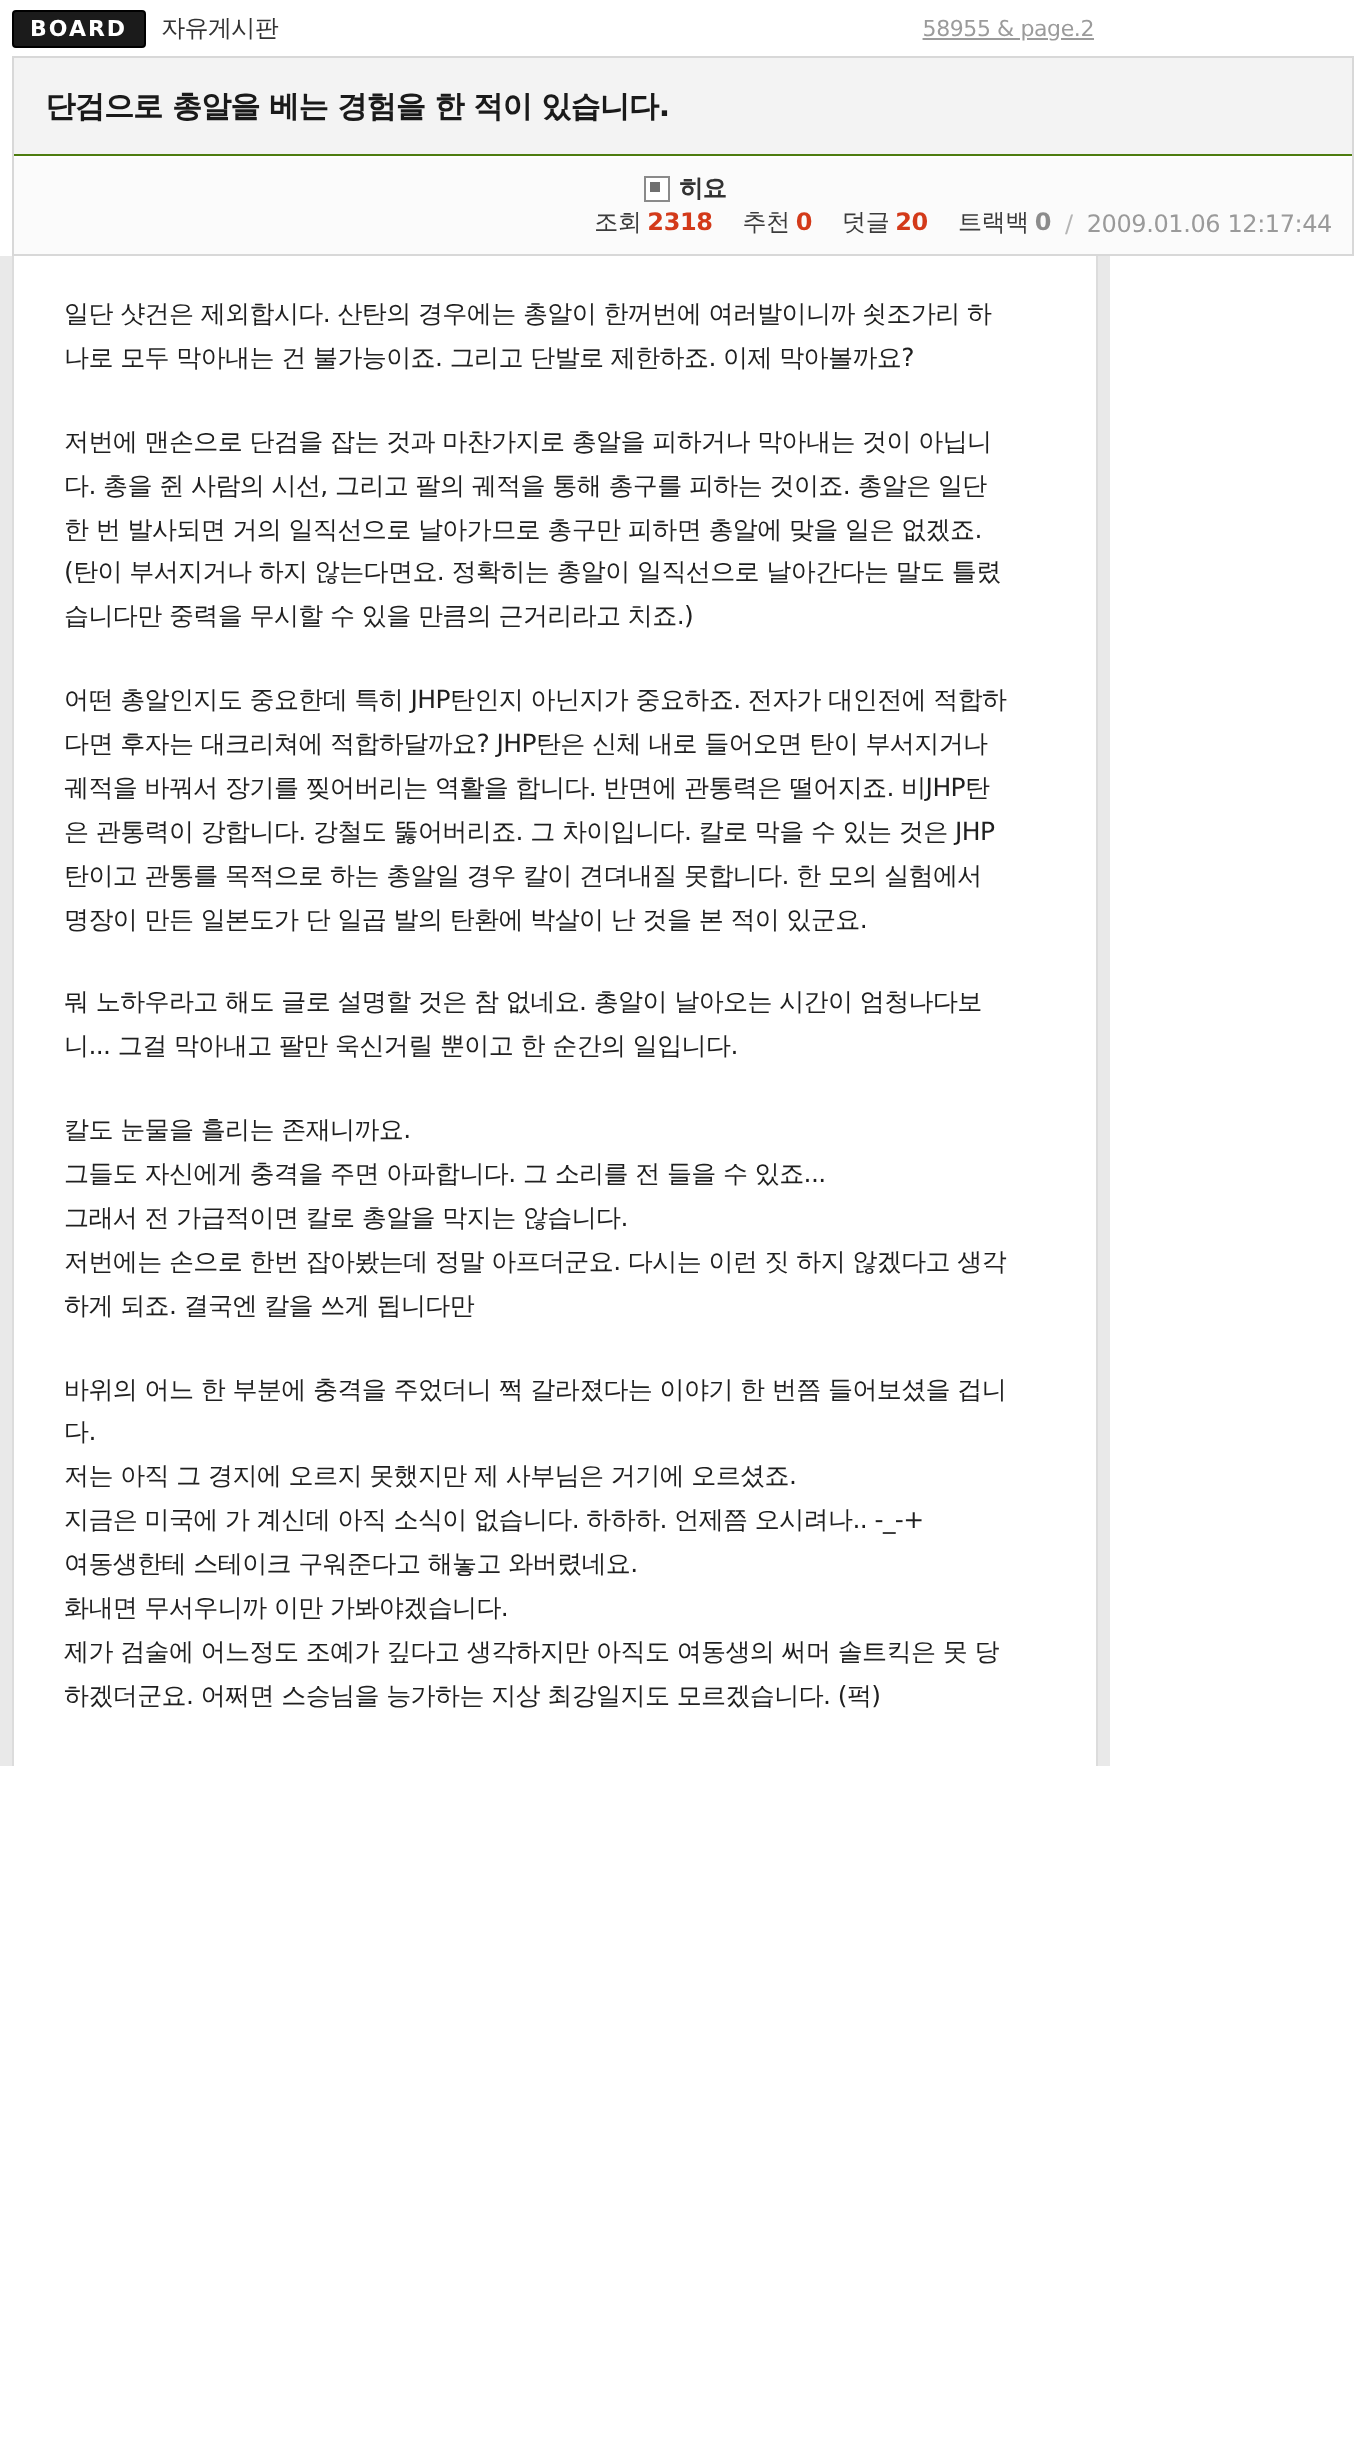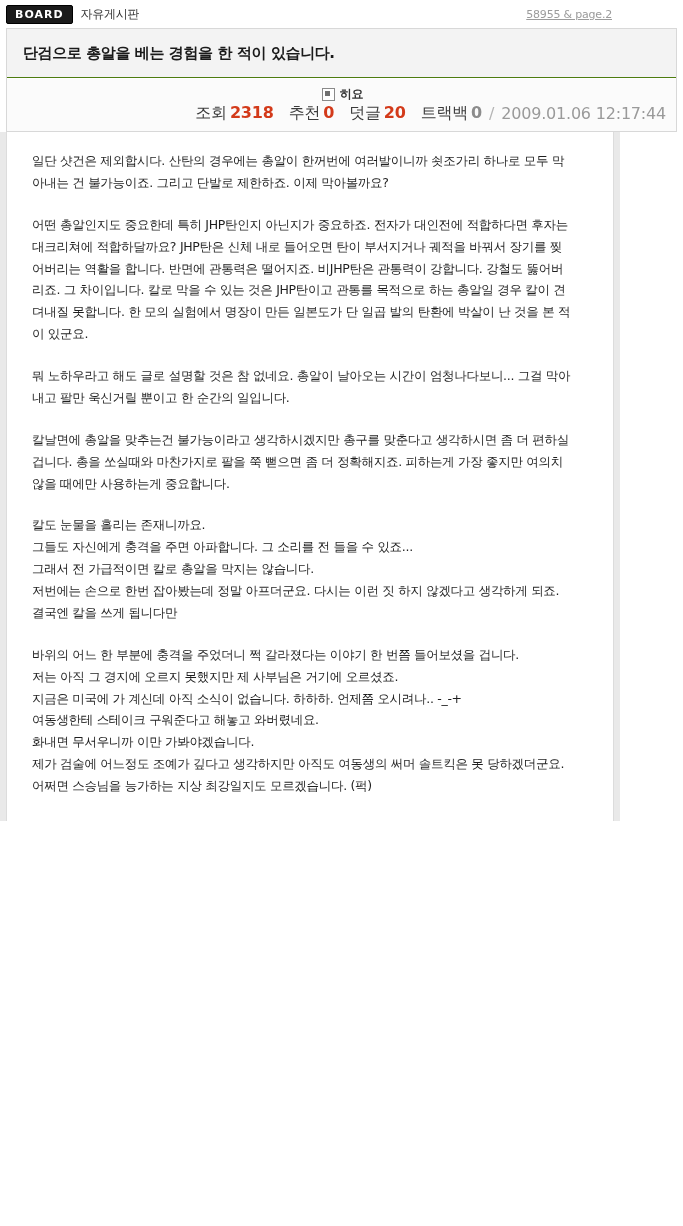--- a/index.html
+++ b/index.html
@@ -7,21 +7,21 @@
     padding: 0;
     background: #ffffff;
   }
   body {
     width: 683px;
     font-family: "DejaVu Sans", "Liberation Sans", sans-serif;
     color: #222222;
     -webkit-font-smoothing: antialiased;
   }
   .page {
-    width: 620px;
+    width: 555px;
     position: relative;
     background: #ffffff;
   }
 
   
   .topbar {
     height: 28px;
     display: flex;
     align-items: center;
     padding: 0 8px 0 6px;
@@ -106,21 +106,21 @@
   .author-name {
     font-size: 12px;
     color: #333333;
     font-weight: bold;
     letter-spacing: -0.3px;
   }
   .meta-right {
     margin-left: auto;
     display: flex;
     align-items: center;
-    font-size: 16px;
+    font-size: 12px;
     color: #4a4a4a;
     letter-spacing: -0.2px;
     gap: 3px;
   }
   .meta-item { white-space: nowrap; }
   .meta-label { color: #3b3b3b; }
   .meta-val-red { color: #d33a1a; font-weight: bold; margin-left: 3px; }
   .meta-val-gray { color: #8c8c8c; font-weight: bold; margin-left: 3px; }
   .meta-sep { color: #b5b5b5; margin: 0 4px; }
   .meta-gap { display: inline-block; width: 9px; }
@@ -206,23 +206,23 @@
         <span class="meta-date">2009.01.06 12:17:44</span>
       </span>
     </div>
   </div>
 
   <div class="content-wrap">
     <div class="left-rail"></div>
     <div class="right-rail"></div>
     <div class="post-body">
       <p class="para">일단 샷건은 제외합시다. 산탄의 경우에는 총알이 한꺼번에 여러발이니까 쇳조가리 하나로 모두 막아내는 건 불가능이죠. 그리고 단발로 제한하죠. 이제 막아볼까요?</p>
+      <p class="para">저번에 맨손으로 단검을 잡는 것과 마찬가지로 총알을 피하거나 막아내는 것이 아닙니다. 총을 쥔 사람의 시선, 그리고 팔의 궤적을 통해 총구를 피하는 것이죠. 총알은 일단 한 번 발사되면 거의 일직선으로 날아가므로 총구만 피하면 총알에 맞을 일은 없겠죠. (탄이 부서지거나 하지 않는다면요. 정확히는 총알이 일직선으로 날아간다는 말도 틀렸습니다만 중력을 무시할 수 있을 만큼의 근거리라고 치죠.)</p>
       <p class="para">어떤 총알인지도 중요한데 특히 JHP탄인지 아닌지가 중요하죠. 전자가 대인전에 적합하다면 후자는 대크리쳐에 적합하달까요? JHP탄은 신체 내로 들어오면 탄이 부서지거나 궤적을 바꿔서 장기를 찢어버리는 역활을 합니다. 반면에 관통력은 떨어지죠. 비JHP탄은 관통력이 강합니다. 강철도 뚫어버리죠. 그 차이입니다. 칼로 막을 수 있는 것은 JHP탄이고 관통를 목적으로 하는 총알일 경우 칼이 견뎌내질 못합니다. 한 모의 실험에서 명장이 만든 일본도가 단 일곱 발의 탄환에 박살이 난 것을 본 적이 있군요.</p>
       <p class="para">뭐 노하우라고 해도 글로 설명할 것은 참 없네요. 총알이 날아오는 시간이 엄청나다보니... 그걸 막아내고 팔만 욱신거릴 뿐이고 한 순간의 일입니다.</p>
-      <p class="para">칼날면에 총알을 맞추는건 불가능이라고 생각하시겠지만 총구를 맞춘다고 생각하시면 좀 더 편하실 겁니다. 총을 쏘실때와 마찬가지로 팔을 쭉 뻗으면 좀 더 정확해지죠. 피하는게 가장 좋지만 여의치 않을 때에만 사용하는게 중요합니다.</p>
       <p class="para">칼도 눈물을 흘리는 존재니까요.
 그들도 자신에게 충격을 주면 아파합니다. 그 소리를 전 들을 수 있죠...
 그래서 전 가급적이면 칼로 총알을 막지는 않습니다.
 저번에는 손으로 한번 잡아봤는데 정말 아프더군요. 다시는 이런 짓 하지 않겠다고 생각하게 되죠. 결국엔 칼을 쓰게 됩니다만</p>
       <p class="para">바위의 어느 한 부분에 충격을 주었더니 쩍 갈라졌다는 이야기 한 번쯤 들어보셨을 겁니다.
 저는 아직 그 경지에 오르지 못했지만 제 사부님은 거기에 오르셨죠.
 지금은 미국에 가 계신데 아직 소식이 없습니다. 하하하. 언제쯤 오시려나.. -_-+
 여동생한테 스테이크 구워준다고 해놓고 와버렸네요.
 화내면 무서우니까 이만 가봐야겠습니다.
 제가 검술에 어느정도 조예가 깊다고 생각하지만 아직도 여동생의 써머 솔트킥은 못 당하겠더군요. 어쩌면 스승님을 능가하는 지상 최강일지도 모르겠습니다. (퍽)</p>

